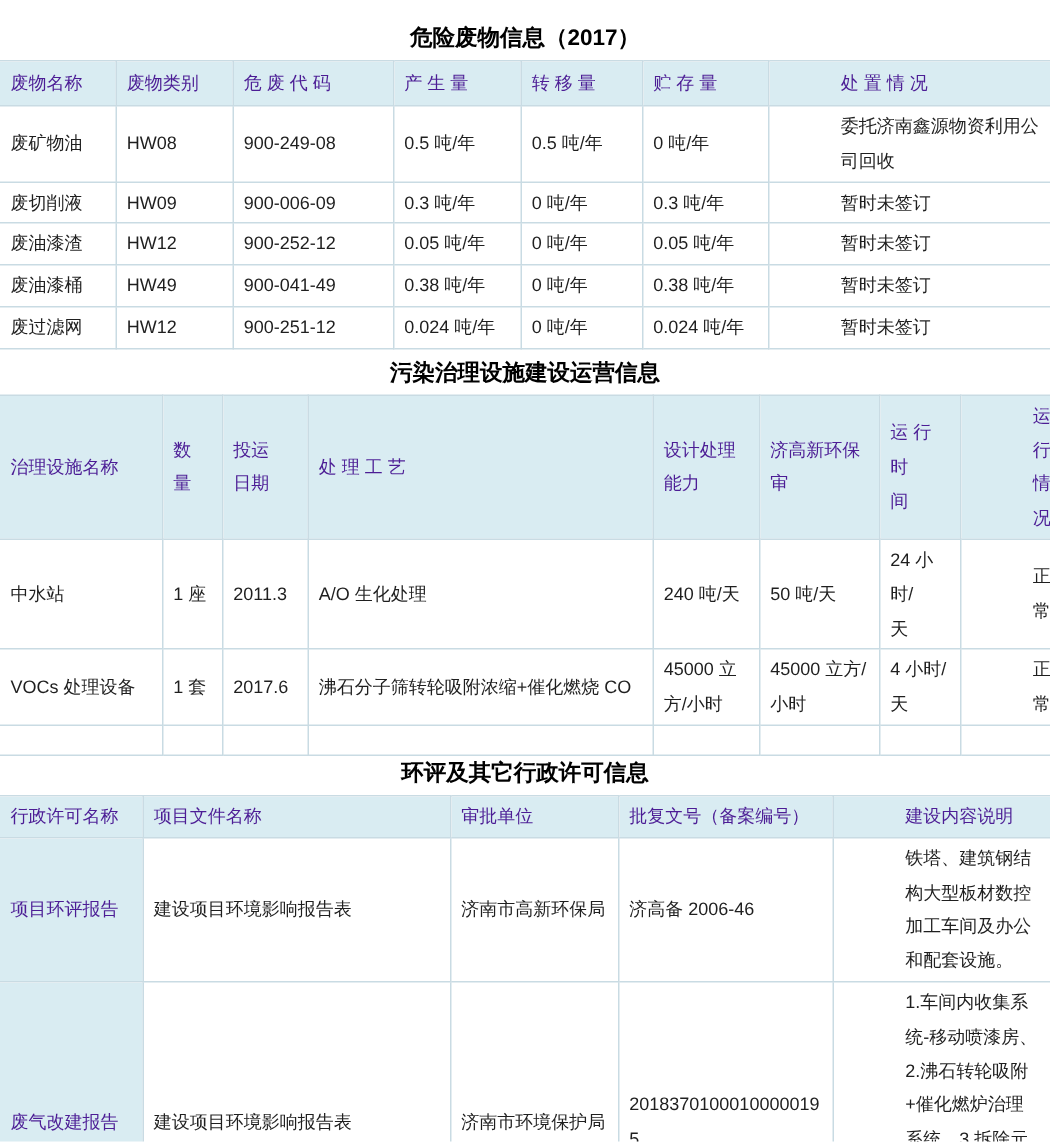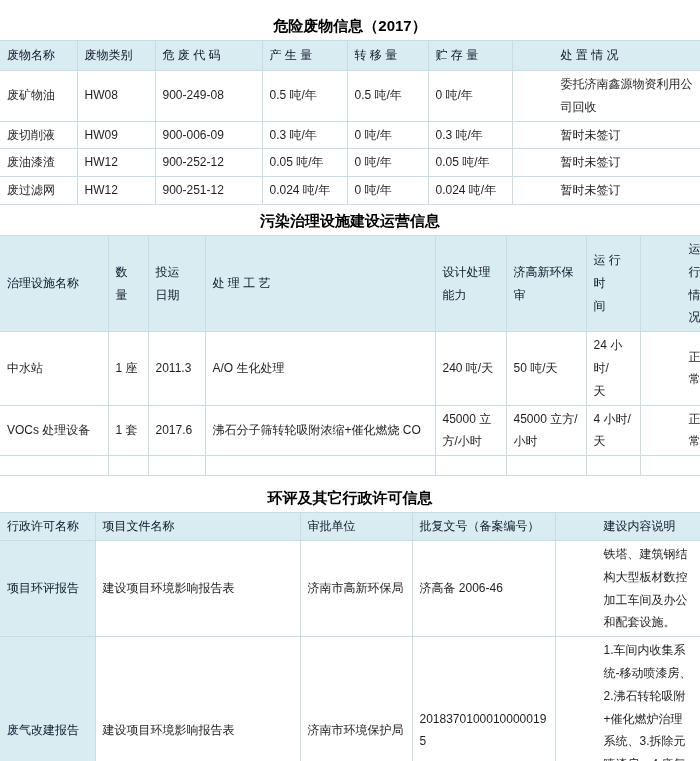--- a/index.html
+++ b/index.html
@@ -8,39 +8,39 @@
     font-family: "Liberation Sans", "DejaVu Sans", sans-serif;
     font-size: 12px; color: #1f1f1f;
     padding-top: 14px; box-sizing: border-box;
     overflow: hidden;
   }
   .sec-title {
     text-align: center; font-weight: bold; font-size: 15px;
     height: 24px; line-height: 24px; color: #000;
   }
   .t2-title { margin-top: 4px; }
-  .t3-title { margin-top: 10px; }
+  .t3-title { margin-top: 0; }
   table.tbl {
     width: 700px; border-collapse: collapse; table-layout: fixed;
     margin-top: 2px;
   }
   table.tbl td {
     border: 1px solid #c9dbe3;
     padding: 2px 7px;
     vertical-align: middle;
     white-space: pre-line;
     line-height: 1.9;
     overflow: hidden;
     word-break: break-all;
   }
   table.tbl td:first-child { border-left: none; }
   table.tbl td:last-child { border-right: none; padding-left: 48px; }
   td.hd {
     background: #d9ecf2;
-    color: #0f172a;
+    color: #4c1d95;
   }
   td.vtop { vertical-align: top; }
   
   tr.t1-hd  { height: 30px; }
   tr.t1-row { height: 27px; }
   tr.t2-hd  { height: 48px; }
   tr.t2-row { height: 50px; }
   tr.t2-empty { height: 20px; }
   tr.t3-hd  { height: 26px; }
   tr.t3-r0  { height: 76px; }
@@ -90,20 +90,29 @@
       <td>0.3 吨/年</td>
       <td>暂时未签订</td>
     </tr>
     <tr class="t1-row">
       <td>废油漆渣</td>
       <td>HW12</td>
       <td>900-252-12</td>
       <td>0.05 吨/年</td>
       <td>0 吨/年</td>
       <td>0.05 吨/年</td>
+      <td>暂时未签订</td>
+    </tr>
+    <tr class="t1-row">
+      <td>废油漆桶</td>
+      <td>HW49</td>
+      <td>900-041-49</td>
+      <td>0.38 吨/年</td>
+      <td>0 吨/年</td>
+      <td>0.38 吨/年</td>
       <td>暂时未签订</td>
     </tr>
     <tr class="t1-row">
       <td>废过滤网</td>
       <td>HW12</td>
       <td>900-251-12</td>
       <td>0.024 吨/年</td>
       <td>0 吨/年</td>
       <td>0.024 吨/年</td>
       <td>暂时未签订</td>

